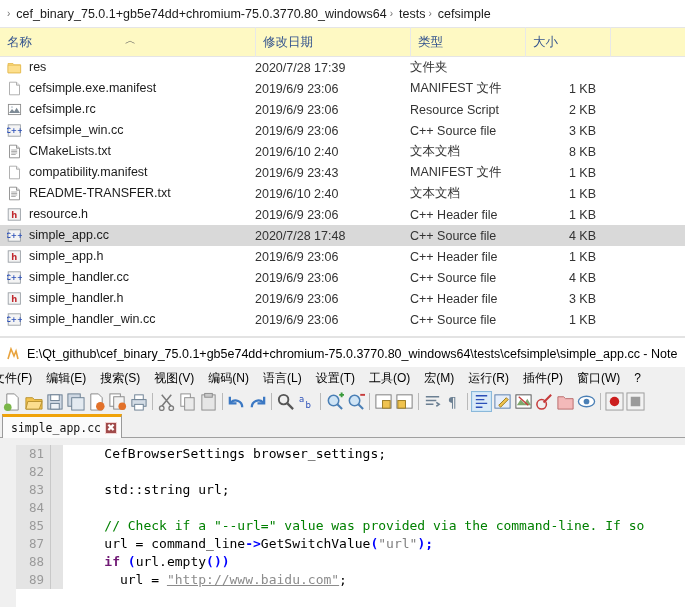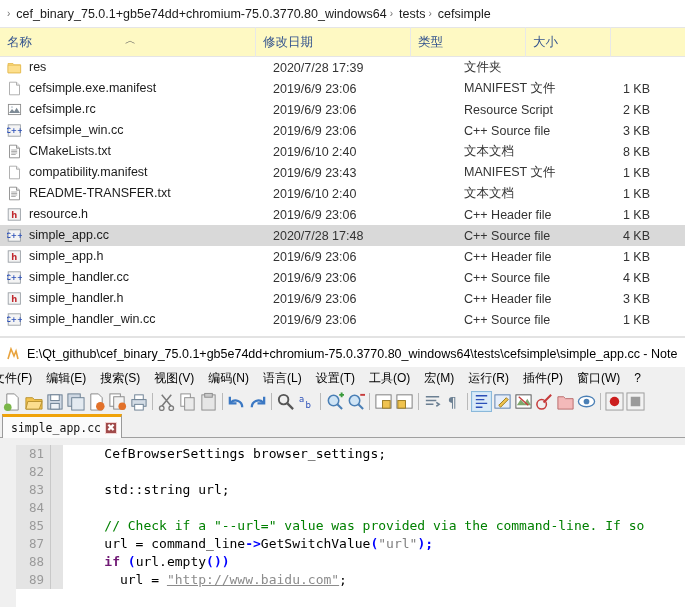--- a/index.html
+++ b/index.html
@@ -45,22 +45,22 @@
   }
 
   #filelist { background:#fff; }
   .frow {
     display:flex; align-items:center; height:21px;
     font-size:12.5px; color:#262626;
   }
   .frow.selected { background:#d9d9d9; }
   .fcell { overflow:hidden; white-space:nowrap; }
   .fcell.name { width:255px; display:flex; align-items:flex-start; padding-left:7px; }
-  .fcell.date { width:155px; color:#333;margin-left:18px; }
-  .fcell.type { width:115px; color:#333;margin-left:36px; }
+  .fcell.date { width:155px; color:#333; }
+  .fcell.type { width:115px; color:#333; }
   .fcell.size { width:85px; color:#333; text-align:right; padding-right:14px; }
 
   .fname { padding-left:7px; color:#1b1b1b; }
 
   
   .icn { width:15px; height:15px; position:relative; flex:none; }
   .icn svg { display:block; }
 
   #explorer-bottom-line { position:absolute; left:0; top:336px; width:685px; height:2px; background:#e3e3e3; }
 

